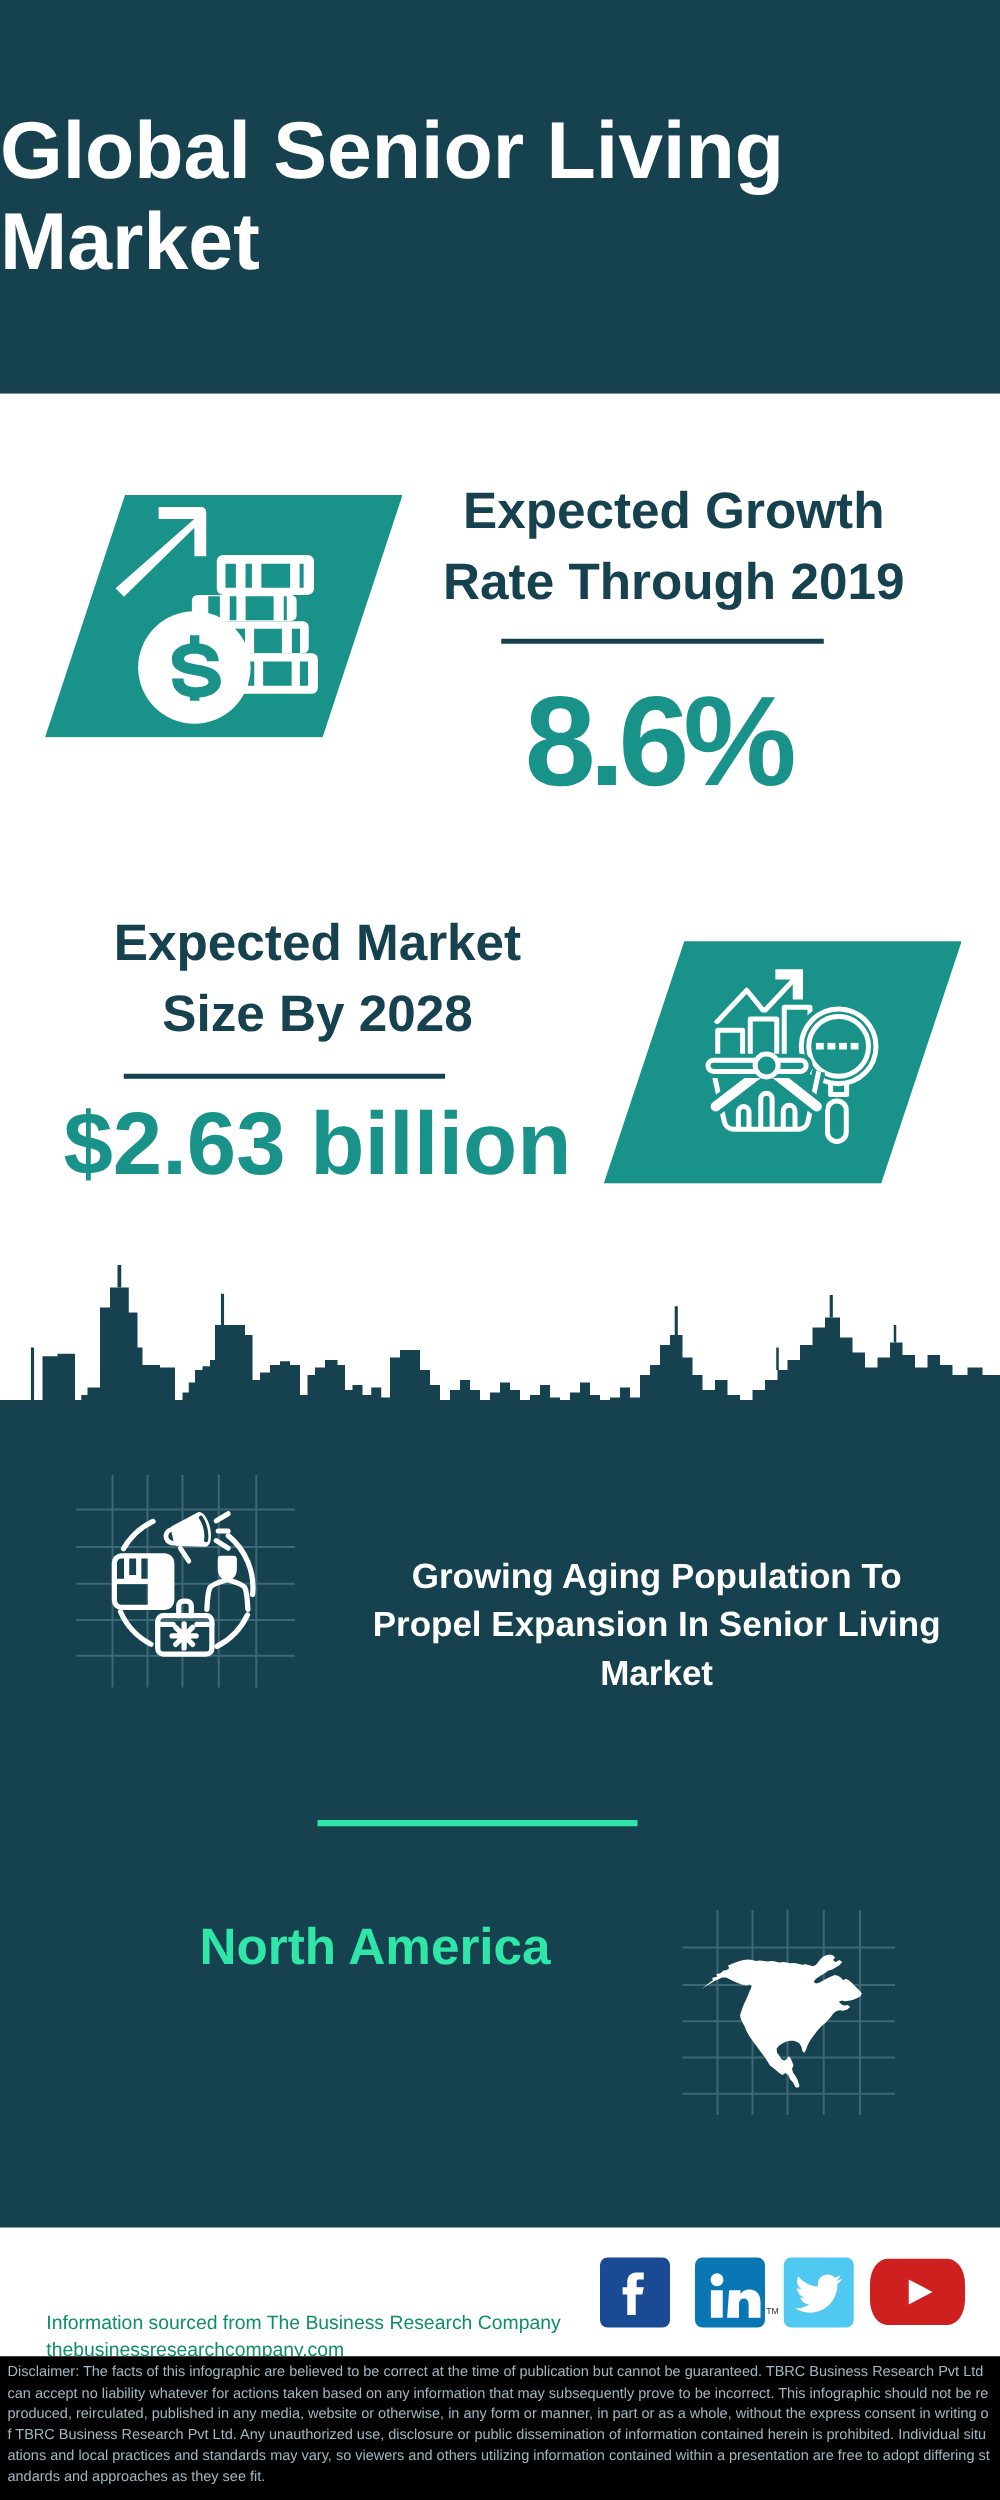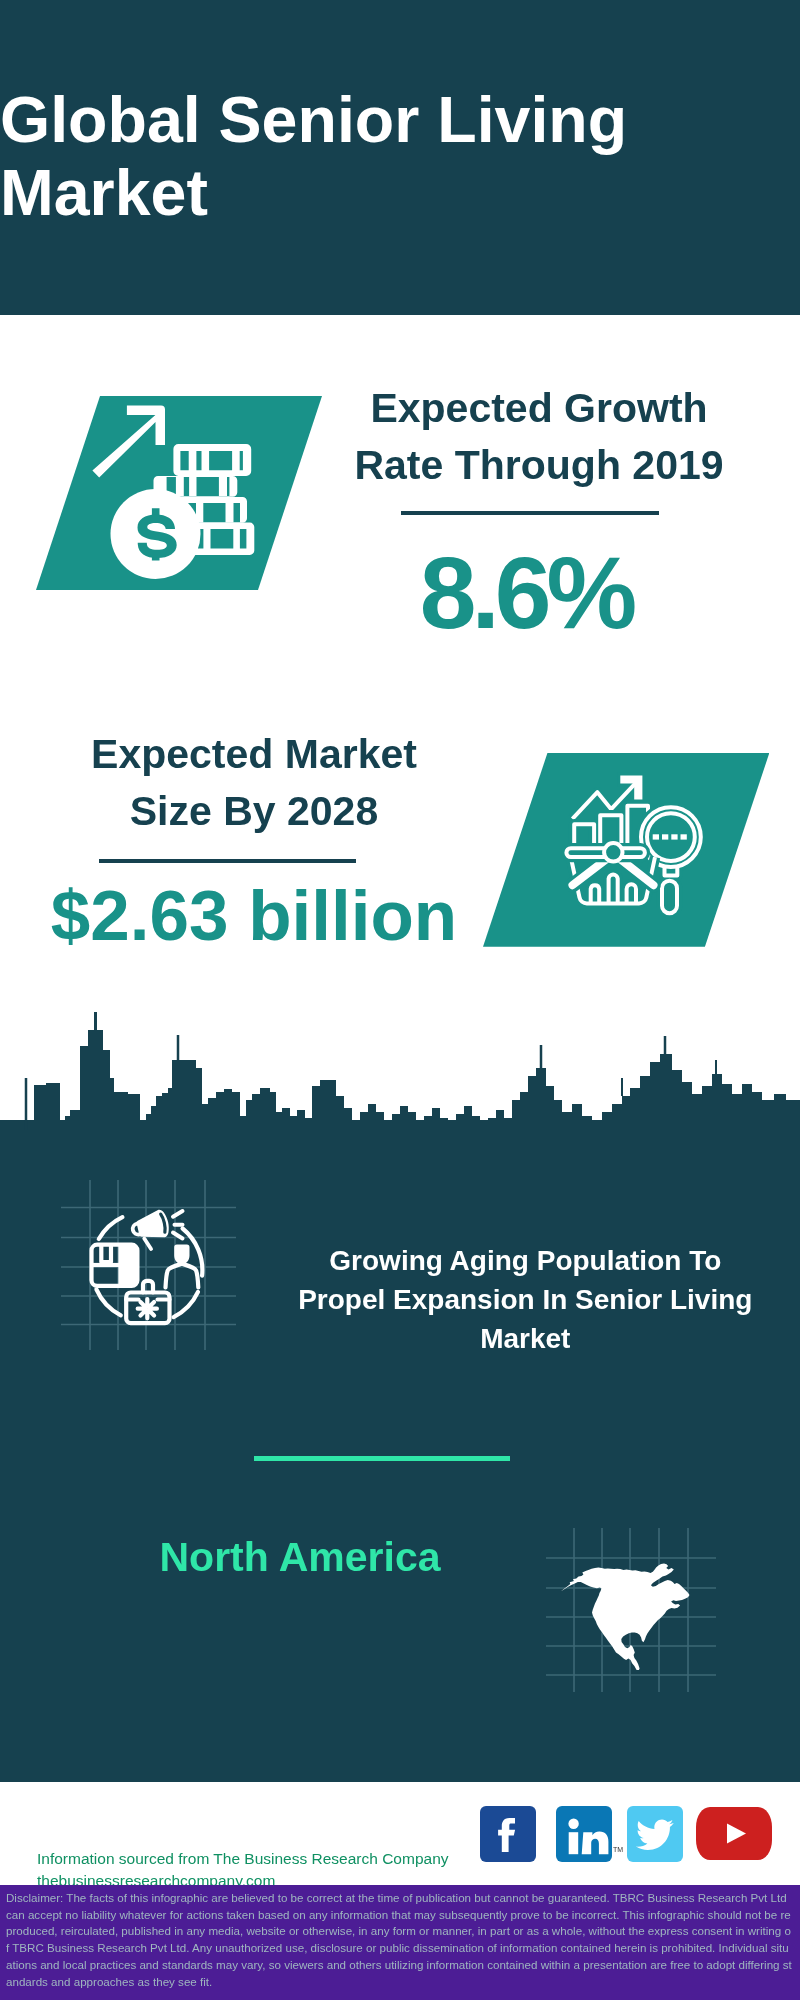--- a/index.html
+++ b/index.html
@@ -59,21 +59,21 @@
   #footer-credit{position:absolute;left:37px;top:31px;width:460px;
       color:#0f9062;font-size:15.5px;line-height:21.5px;margin-top:35px;}
   .social{position:absolute;top:24px;width:56px;height:56px;border-radius:6px;display:block;}
   #sc-fb{left:480px;background:#1b4a95;}
   #sc-li{left:556px;background:#0a77b5;}
   #sc-tw{left:627px;background:#4fc9f2;}
   #sc-yt{left:696px;top:25px;width:76px;height:53px;background:#cd201f;border-radius:14px/20px;}
   .social svg{position:absolute;left:0;top:0;width:100%;height:100%;}
   #li-tm{position:absolute;left:613px;top:64px;font-size:7px;color:#333;}
   
-  .disclaimer{position:absolute;left:0;top:1885px;width:800px;height:115px;background:#4c1d95;}
+  .disclaimer{position:absolute;left:0;top:1885px;width:800px;height:115px;background:#000000;}
   #disc-text{position:absolute;left:6px;top:5px;width:786px;color:#9fb6bf;
       font-size:11.6px;line-height:16.7px;word-break:break-all;}
 
   
   #blk2-para{left:483px;top:752.8px;width:286.4px;height:194px;clip-path:polygon(64.5px 0, 286.4px 0, 221.9px 194px, 0px 194px);}
   #blk2-icon{position:absolute;left:547.5px;top:752.8px;width:222px;height:194px;}
   #blk2-head{position:absolute;left:29px;top:726px;width:450px;}
   #blk2-rule{position:absolute;left:99px;top:859px;width:257px;}
   #blk2-val{position:absolute;left:24px;top:866px;width:460px;font-size:71px;letter-spacing:0px;white-space:nowrap;}
 </style>

